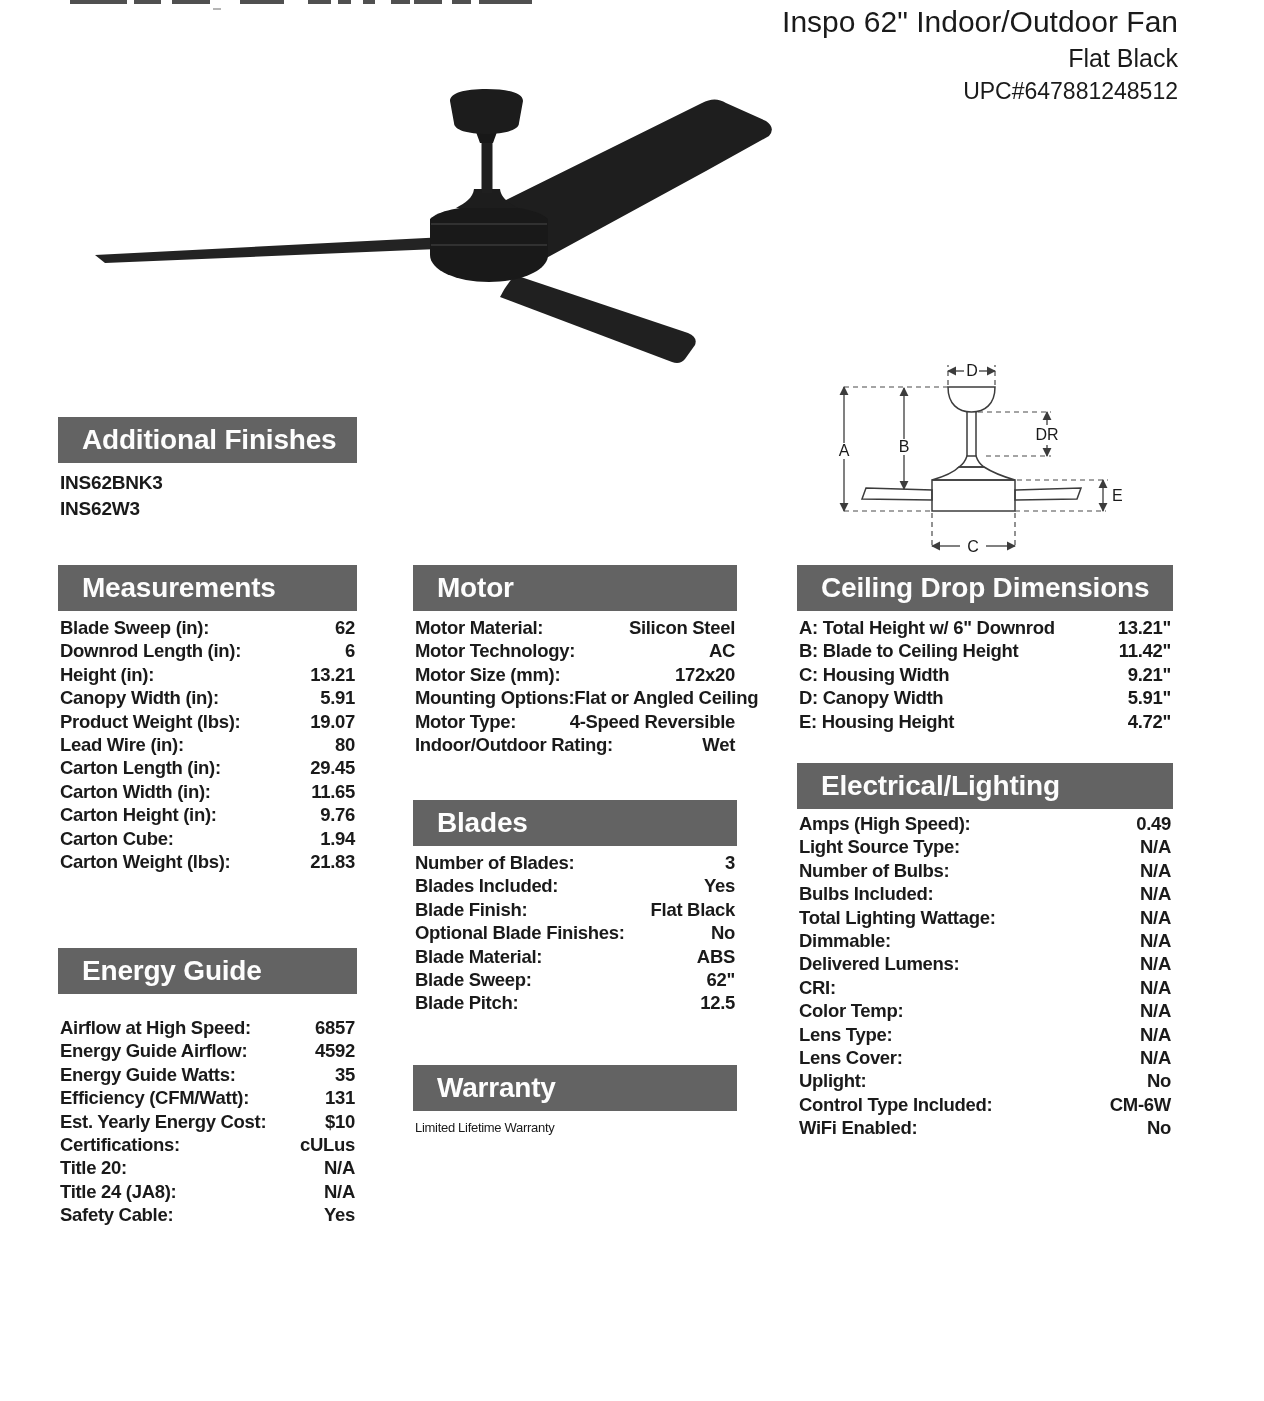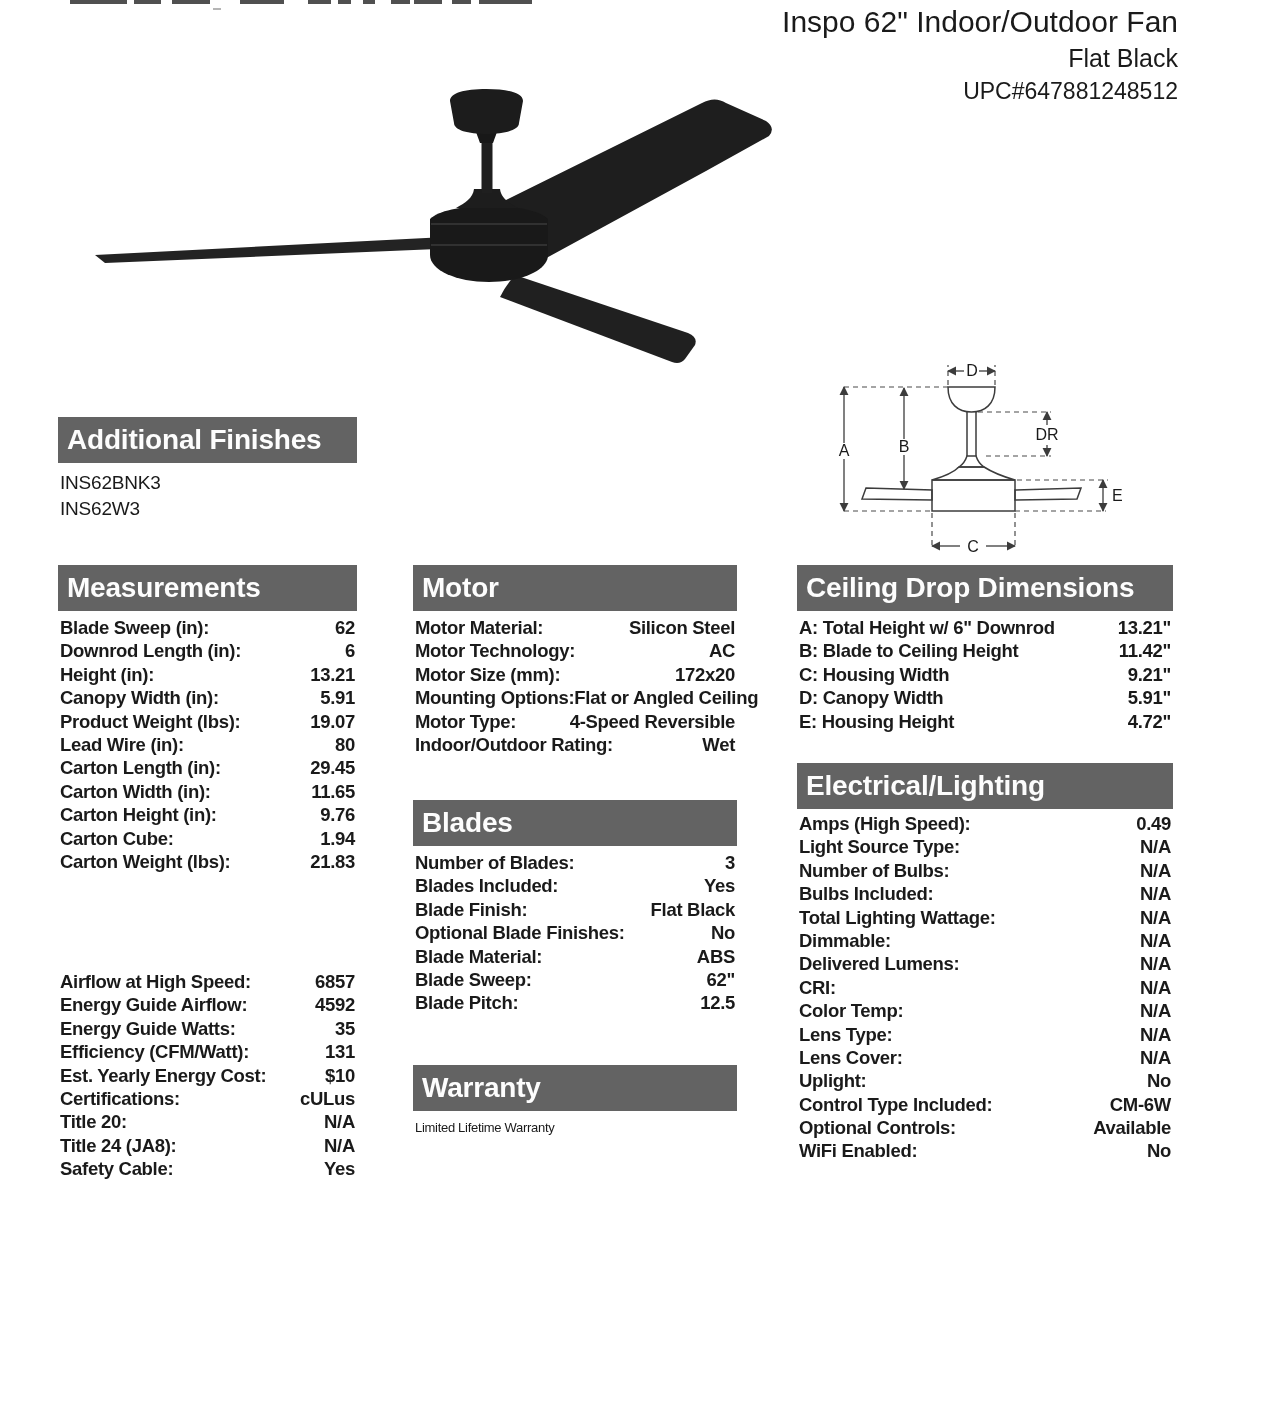--- a/index.html
+++ b/index.html
@@ -13,35 +13,35 @@
   .title-block { position:absolute; top:3px; right:86px; text-align:right; white-space:nowrap; }
   .product-title  { font-size:30px; line-height:38px; }
   .product-finish { font-size:25px; line-height:34px; }
   .product-upc    { font-size:23px; line-height:33px; }
 
   .fan-art, .dim-art { position:absolute; }
 
   .spec-section { position:absolute; }
   .sec-header {
     background:#636363; color:#fdfdfd; font-weight:bold; font-size:28px;
-    height:46px; line-height:46px; padding-left:9px; box-sizing:border-box;
+    height:46px; line-height:46px; padding-left:24px; box-sizing:border-box;
     letter-spacing:-0.2px; white-space:nowrap; overflow:hidden;
   }
   .rows { margin-top:5px;font-weight:bold; }
   .rows.tight { margin-top:3px; }
   .rows.loose { margin-top:22px; }
   .row {
     display:flex; justify-content:space-between; align-items:baseline;
     font-size:18.5px; letter-spacing:-0.3px; height:23.4px; line-height:23.4px; padding:0 2px;
   }
   .lbl { white-space:nowrap; }
   .val { white-space:nowrap; text-align:right; }
 
   .finish-items { margin-top:7px; padding-left:2px; }
-  .finish-item { font-weight:normal; font-size:19px; line-height:26px; letter-spacing:-0.2px; }
+  .finish-item { font-weight:bold; font-size:19px; line-height:26px; letter-spacing:-0.2px; }
 
   .warranty-text { margin-top:9px; padding-left:2px; font-size:13px; letter-spacing:-0.3px; }
 
   .dim-label { font-size:16px; fill:#1a1a1a; }
 </style>
 </head>
 <body>
 
 <div class="page">
 
@@ -194,20 +194,21 @@
         </div>
 
         <div class="row">
           <span class="lbl">Carton Weight (lbs):</span>
           <span class="val">21.83</span>
         </div>
       </div>
   </section>
 
   <section class="spec-section" style="left:58px;top:948px;width:299px">
+    <div class="sec-header">Energy Guide</div>
     <div class="rows loose">
 
         <div class="row">
           <span class="lbl">Airflow at High Speed:</span>
           <span class="val">6857</span>
         </div>
 
         <div class="row">
           <span class="lbl">Energy Guide Airflow:</span>
           <span class="val">4592</span>
@@ -425,24 +426,20 @@
         <div class="row">
           <span class="lbl">Uplight:</span>
           <span class="val">No</span>
         </div>
 
         <div class="row">
           <span class="lbl">Control Type Included:</span>
           <span class="val">CM-6W</span>
         </div>
 
-        <div class="row">
-          <span class="lbl">Optional Controls:</span>
-          <span class="val">Available</span>
-        </div>
 
         <div class="row">
           <span class="lbl">WiFi Enabled:</span>
           <span class="val">No</span>
         </div>
       </div>
   </section>
 
 </div>
 

